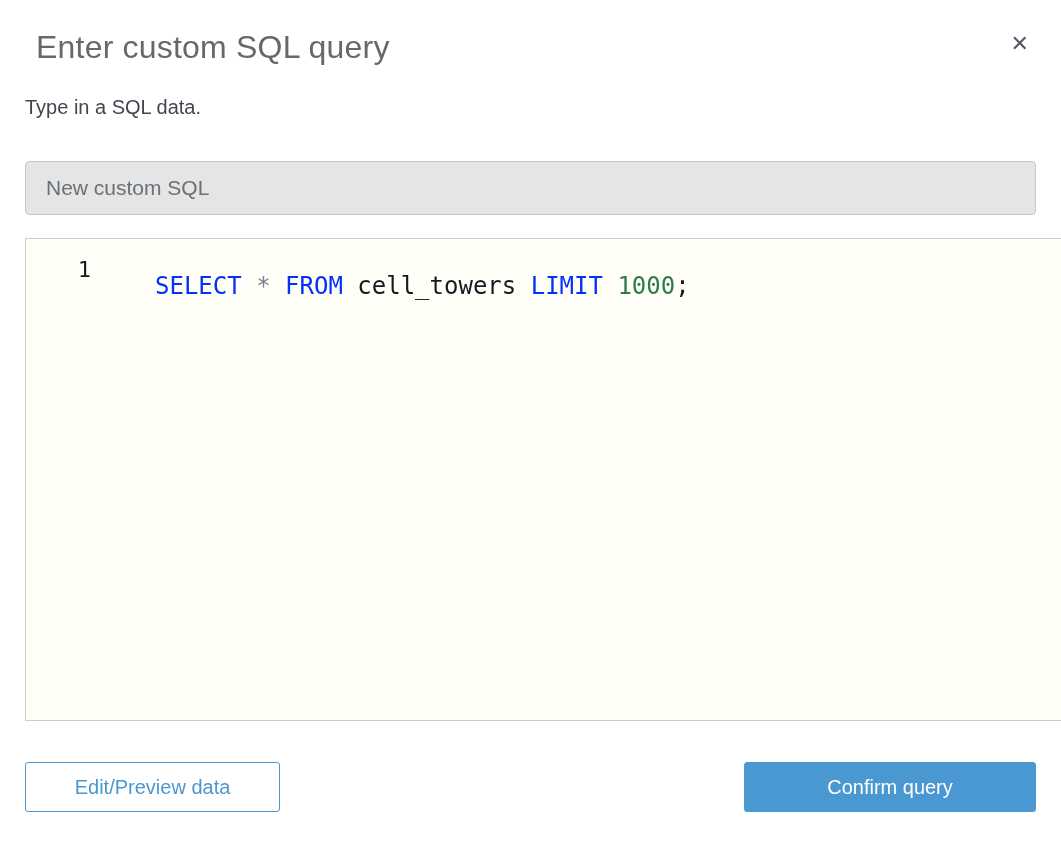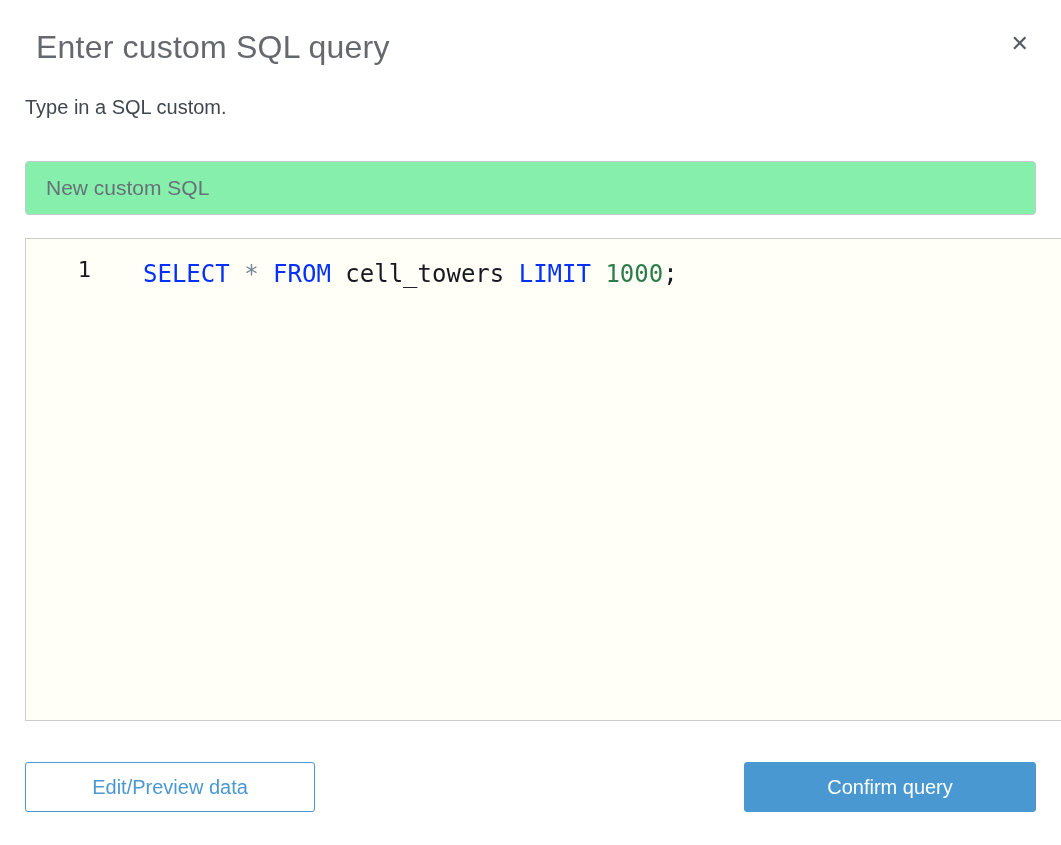--- a/index.html
+++ b/index.html
@@ -57,21 +57,21 @@
     display: block;
     margin-top: 42px;
     width: 100%;
     height: 54px;
     border: 1px solid #c3c8cc;
     border-radius: 4px;
     padding: 0 20px;
     font-size: 21px;
     color: var(--input-text);
     font-family: "Liberation Sans", sans-serif;
-    background: #86efac;
+    background: #e5e5e5;
     outline: none;
   }
   .sql-editor {
     margin-top: 23px;
     margin-right: -25px; 
     height: 483px;
     background: var(--editor-bg);
     border: 1px solid #cccccc;
     border-right: none;
     cursor: text;
@@ -87,21 +87,21 @@
   .gutter {
     flex: none;
     width: 65px;
     text-align: right;
     color: #16191f;
     font-size: 22px;
     line-height: 30px;
     user-select: none;
   }
   .code-text {
-    margin: 4px;
+    margin: 16px;
     padding-left: 48px;
     white-space: pre;
     color: #16191f;
     font-family: inherit;
     font-size: inherit;
     line-height: inherit;
   }
   .tok-keyword  { color: var(--keyword-blue); }
   .tok-operator { color: var(--operator-gray); }
   .tok-number   { color: var(--number-green); }
@@ -113,42 +113,42 @@
     margin-top: 41px;
   }
   .btn {
     height: 50px;
     border-radius: 3px;
     font-size: 20px;
     font-family: "Liberation Sans", sans-serif;
     cursor: pointer;
   }
   .btn-secondary {
-    width: 290px;
+    width: 255px;
     background: #ffffff;
     border: 1px solid var(--accent-blue);
     color: var(--accent-blue);
   }
   .btn-primary {
     width: 292px;
     background: var(--accent-blue);
     border: 1px solid var(--accent-blue);
     color: #ffffff;
   }
 </style>
 </head>
 <body>
 
 <div class="modal">
 
   <h1 class="modal-title">Enter custom SQL query</h1>
 
   <button class="close-btn">✕</button>
 
-  <p class="modal-subtitle">Type in a SQL custom.</p>
+  <p class="modal-subtitle">Type in a SQL data.</p>
 
   <input class="name-input" type="text" value="New custom SQL" style="">
 
   <div class="sql-editor">
     <div class="code-line">
       <div class="gutter">1</div>
       <pre class="code-text"><span class="tok-keyword">SELECT</span><span class="tok-plain"> </span><span class="tok-operator">*</span><span class="tok-plain"> </span><span class="tok-keyword">FROM</span><span class="tok-plain"> cell_towers </span><span class="tok-keyword">LIMIT</span><span class="tok-plain"> </span><span class="tok-number">1000</span><span class="tok-plain">;</span></pre>
     </div>
   </div>
 

